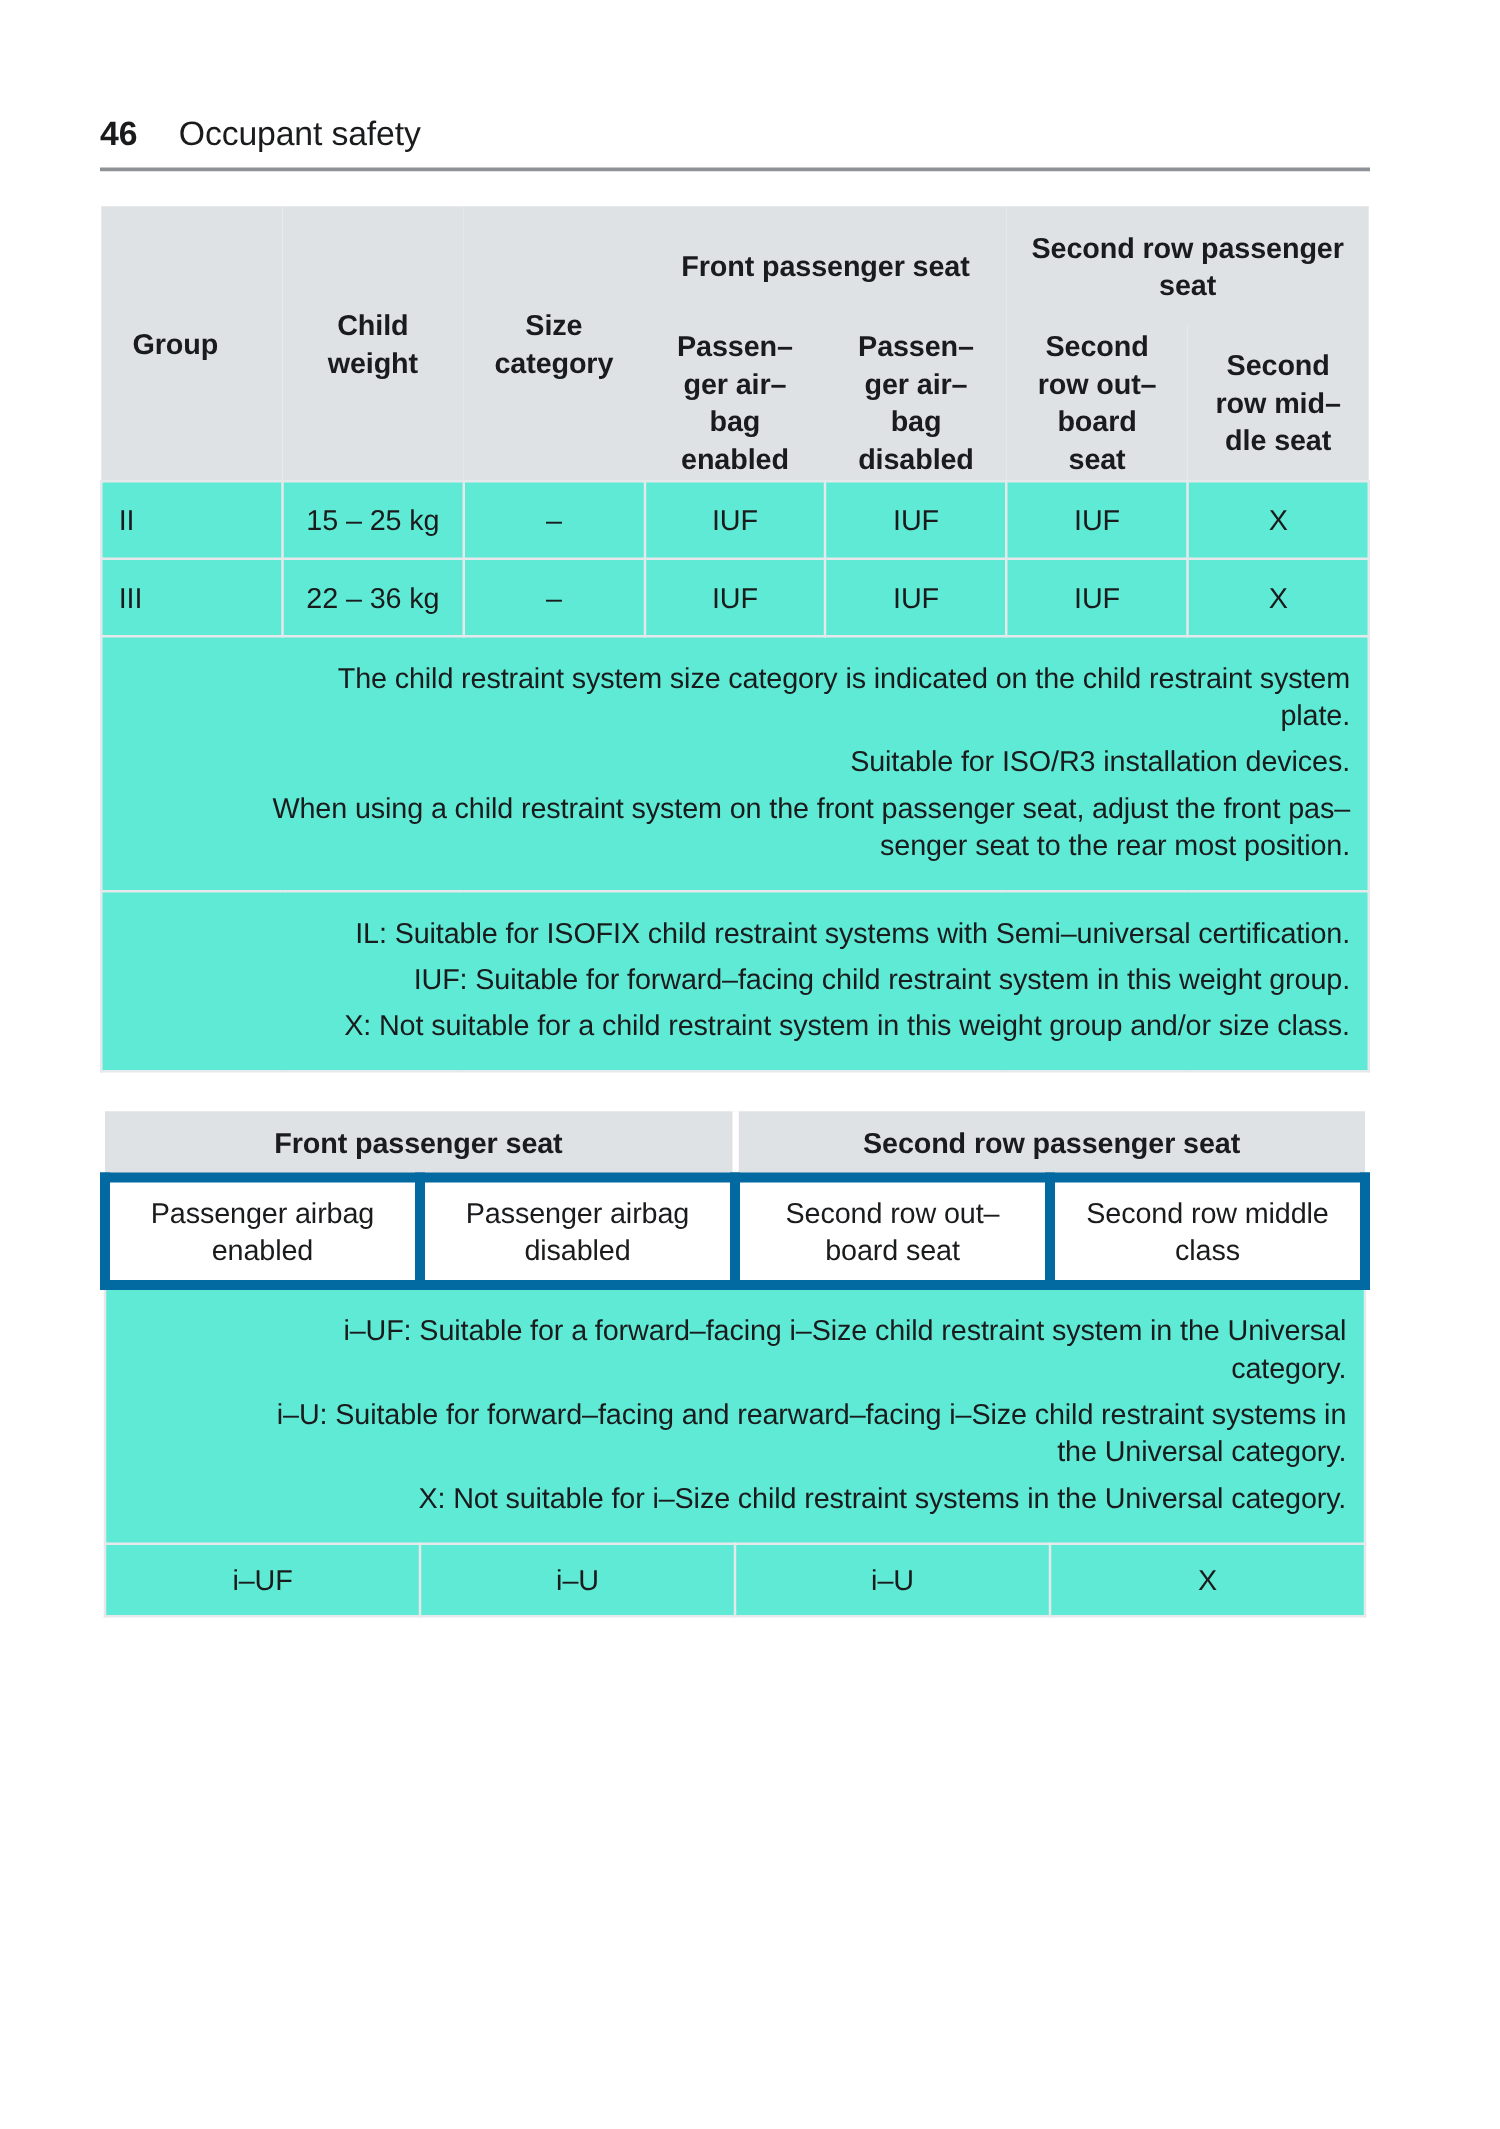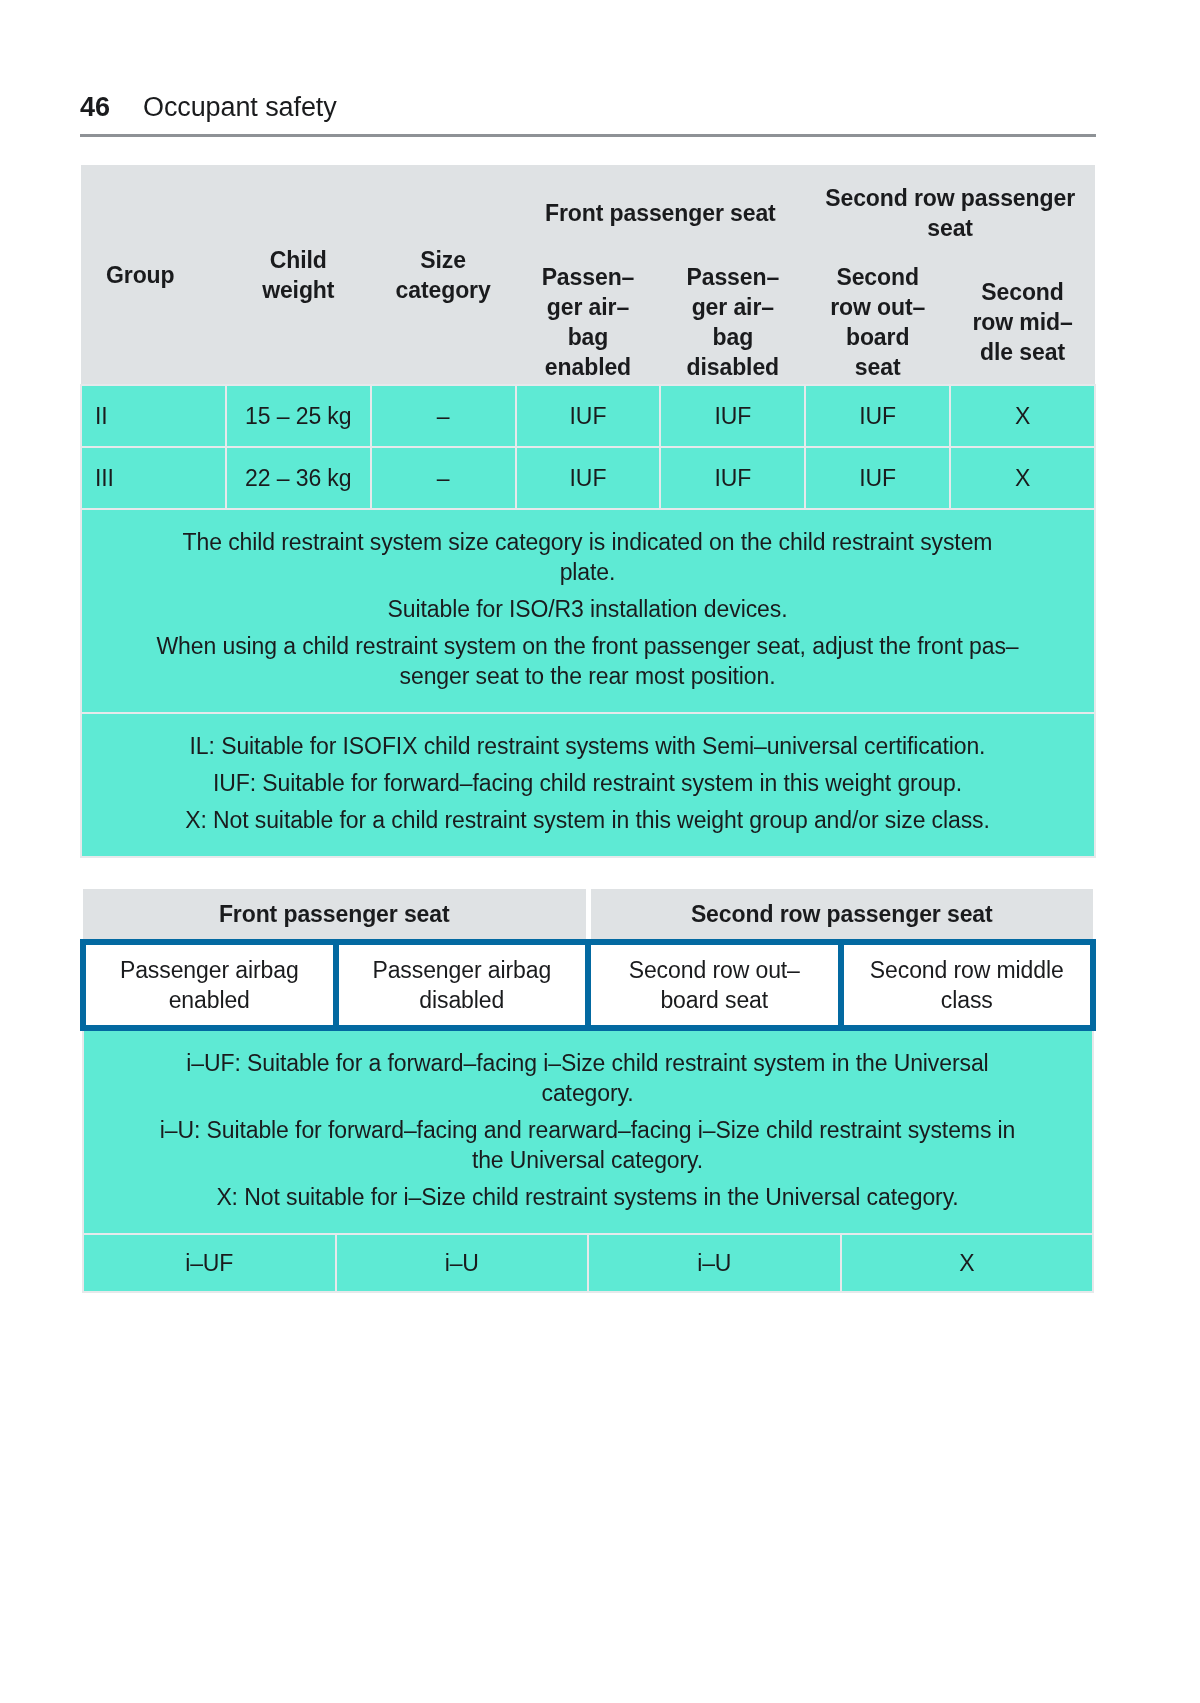--- a/index.html
+++ b/index.html
@@ -31,35 +31,35 @@
   .t1 th.left-h { text-align: left; padding-left: 25px; }
 
   tbody td {
     border: 2px solid #e6e9eb;
     text-align: center; vertical-align: middle;
     background: #5eead4;
   }
   .t1 tr.data td { height: 62px; }
   .t1 td.c-group { text-align: left; padding-left: 13px; }
 
-  td.notes { text-align: center; padding: 17px 14px 21px 13px; }
+  td.notes { text-align: right; padding: 17px 14px 21px 13px; }
   .notes p { margin: 0 0 7px 0; line-height: 30px; white-space: pre-line; font-size: 23px; }
   .notes p:last-child { margin-bottom: 0; }
 
   
   h2 { font-size: 23px; line-height: 27px; font-weight: bold; margin: 42px 0 0 0; }
   .t2 { margin-top: 31px; }
   .t2 th.span {
     background: #dfe2e4; font-weight: bold; text-align: center; vertical-align: middle;
     height: 53px; border-bottom: 4px solid #ffffff;
   }
   .t2 th.span.gap { border-left: 5px solid #ffffff; }
   .t2 th.sub {
     background: #ffffff; font-weight: normal; text-align: center; vertical-align: middle;
-    height: 86px; border: 6px solid #0369a1;
+    height: 86px; border: 8px solid #0369a1;
   }
   .t2 td.val { height: 58px; }
 </style>
 </head>
 <body>
 
 <div class="content">
 
   <div class="page-head">
     <span class="page-num">46</span>

